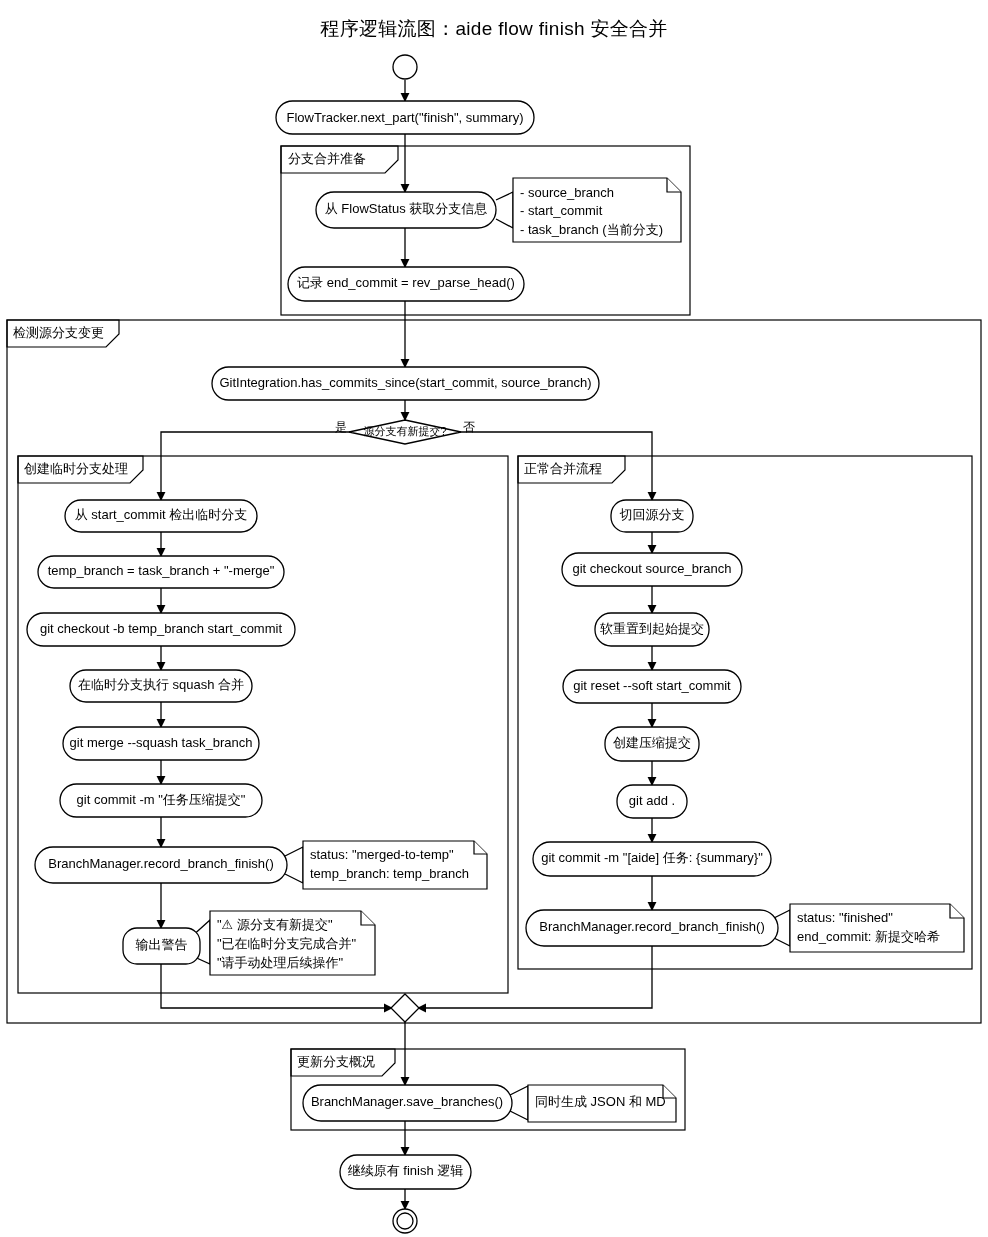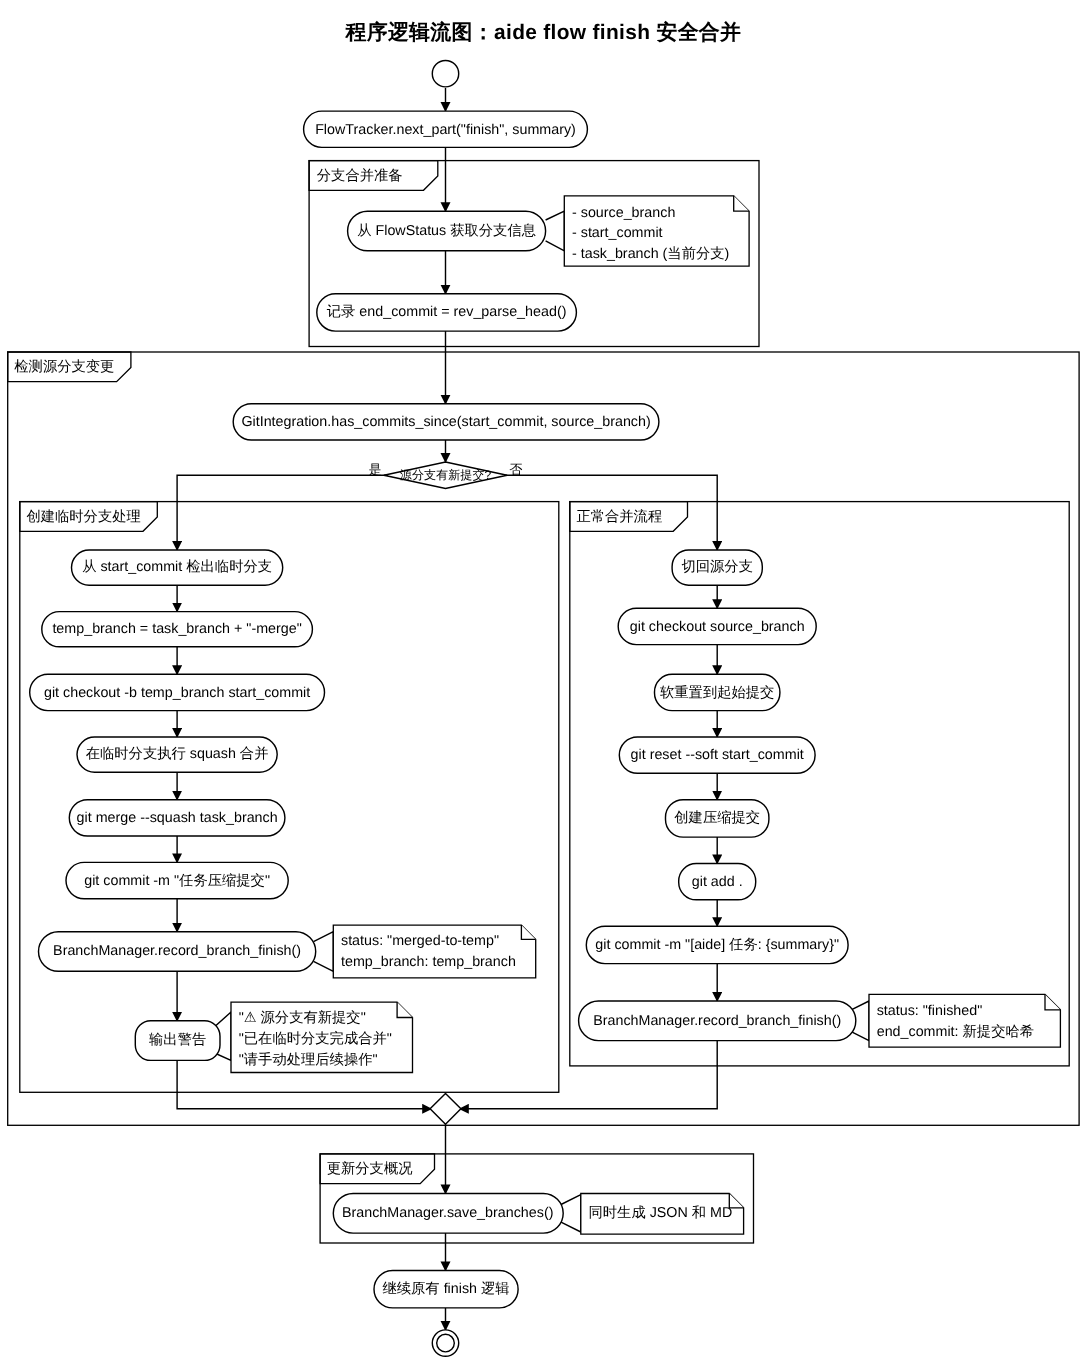--- a/index.html
+++ b/index.html
@@ -9,21 +9,21 @@
   .edge{stroke:#000;stroke-width:1.3;fill:none;}
   .nodeshape{stroke:#000;stroke-width:1.3;fill:#ffffff;}
   .cluster{stroke:#000;stroke-width:1.2;fill:none;}
   .notebox{stroke:#000;stroke-width:1.2;fill:#ffffff;}
   text{font-family:"Liberation Sans","DejaVu Sans",sans-serif;fill:#000;}
   .nlabel{font-size:13px;text-anchor:middle;dominant-baseline:middle;}
   .clabel{font-size:13px;text-anchor:start;dominant-baseline:middle;}
   .notelabel{font-size:13px;text-anchor:start;dominant-baseline:middle;}
   .edgelabel{font-size:12px;text-anchor:middle;dominant-baseline:middle;}
   #title{position:absolute;left:0;top:16px;width:988px;text-align:center;
-         font-size:19px;font-weight:bold;letter-spacing:.3px;}
+         font-size:19px;font-weight:normal;letter-spacing:.3px;}
 </style>
 </head>
 <body>
 
 <div id="canvas">
 
   <div id="title">程序逻辑流图：aide flow finish 安全合并</div>
 
   <svg id="diagram" viewBox="0 0 988 1237" xmlns="http://www.w3.org/2000/svg">
     <defs>

